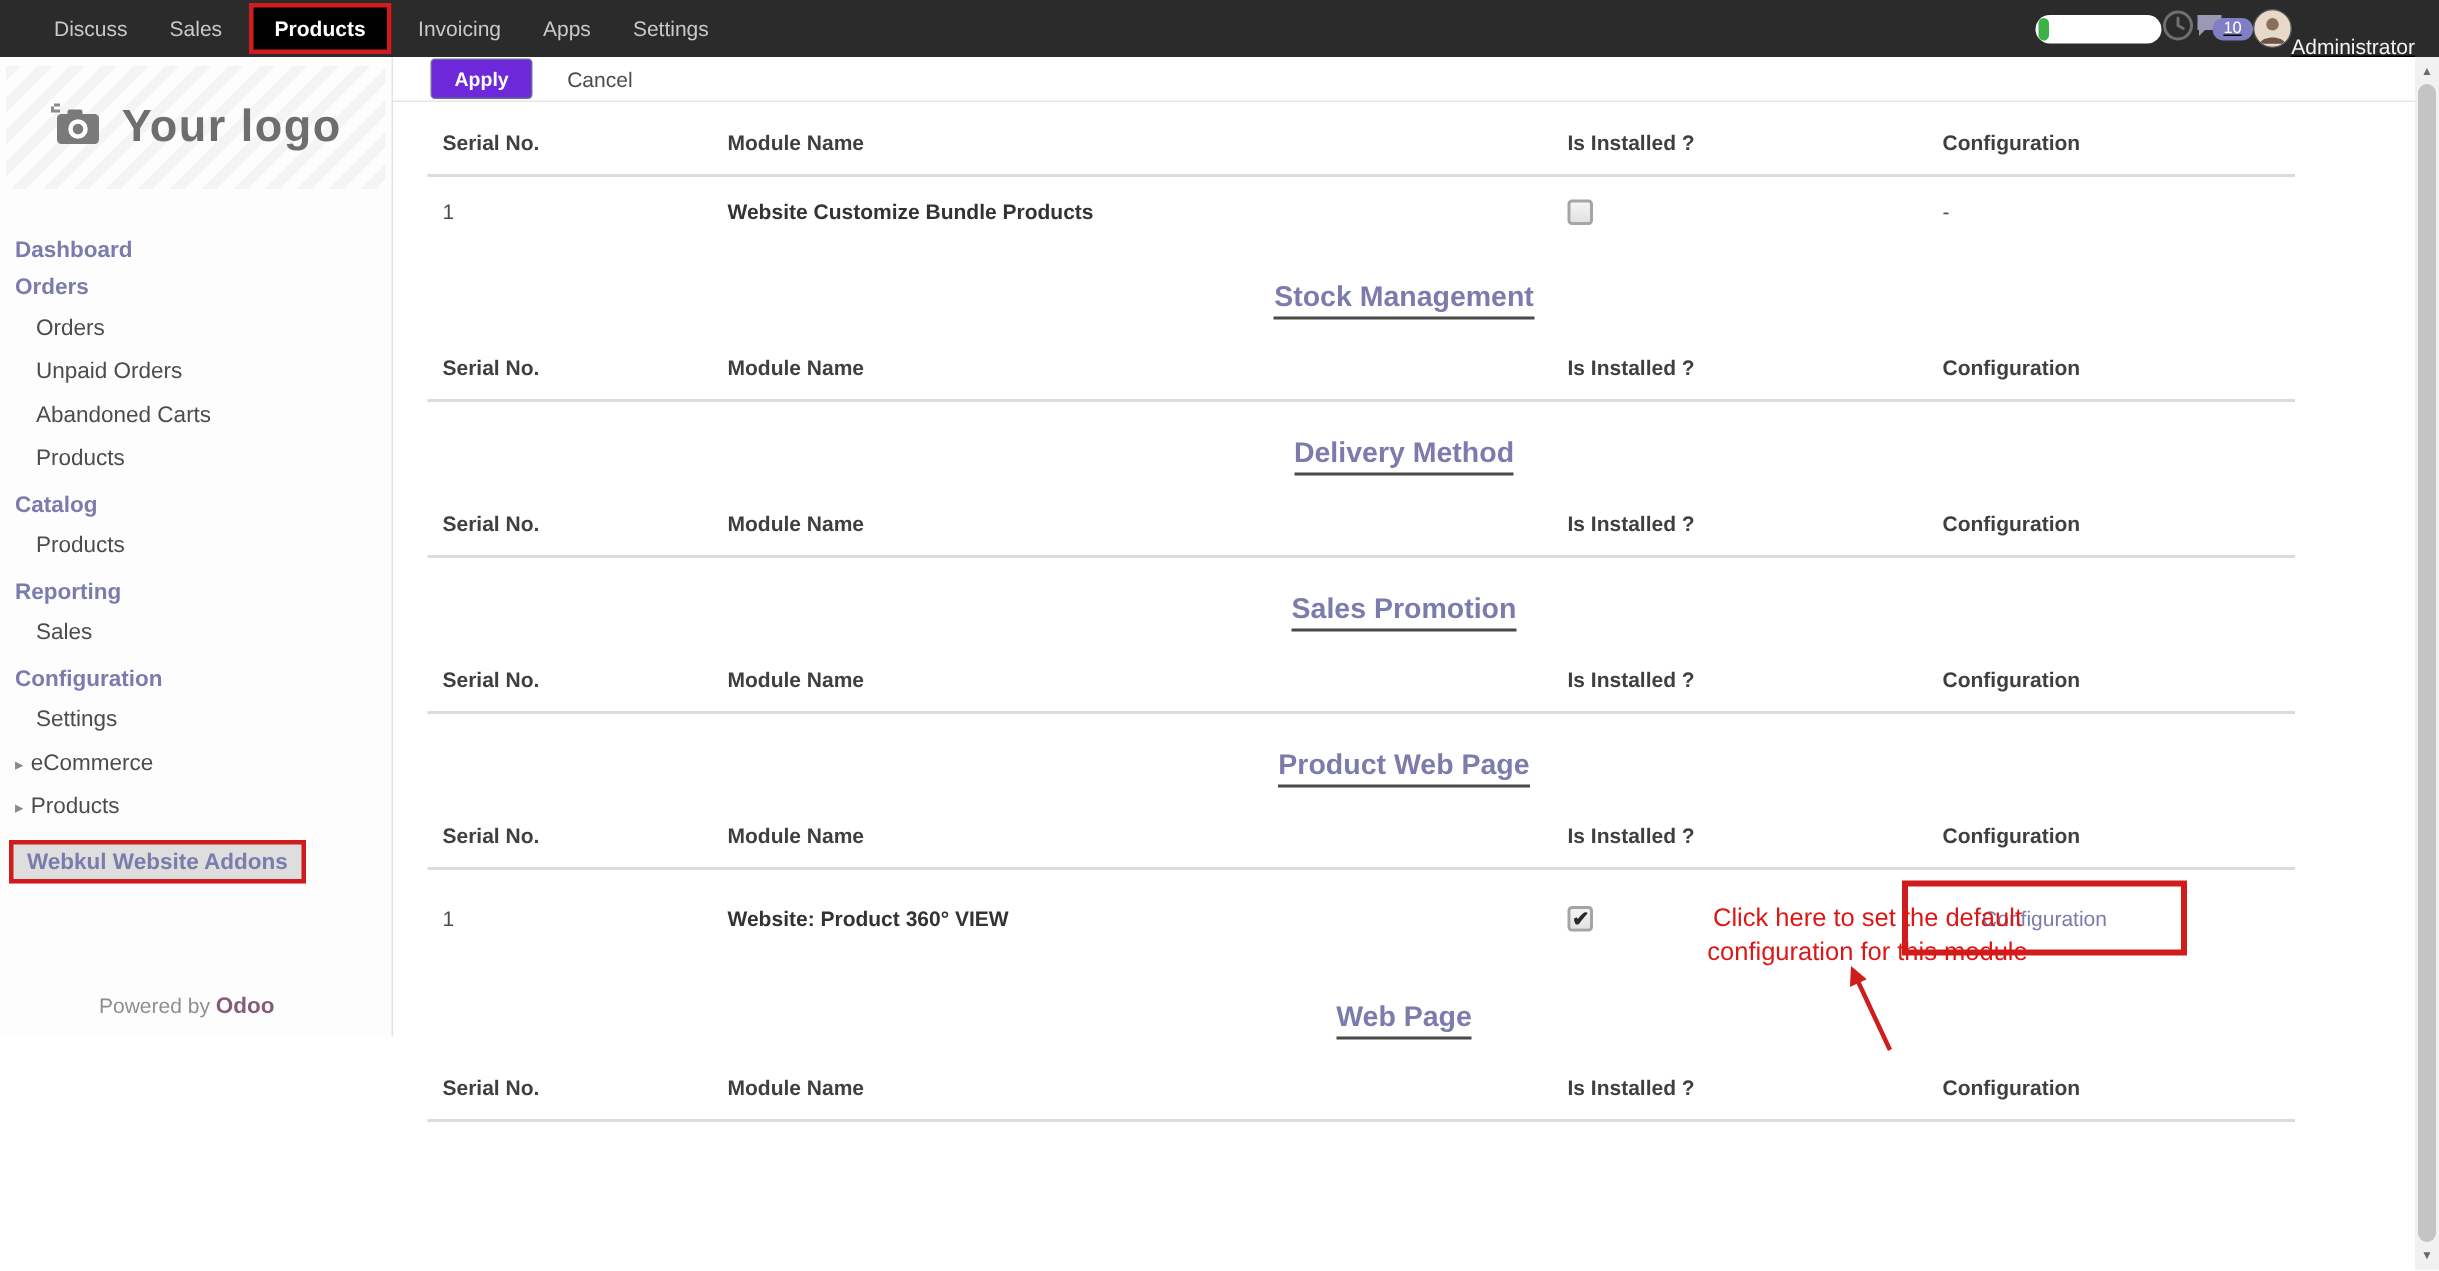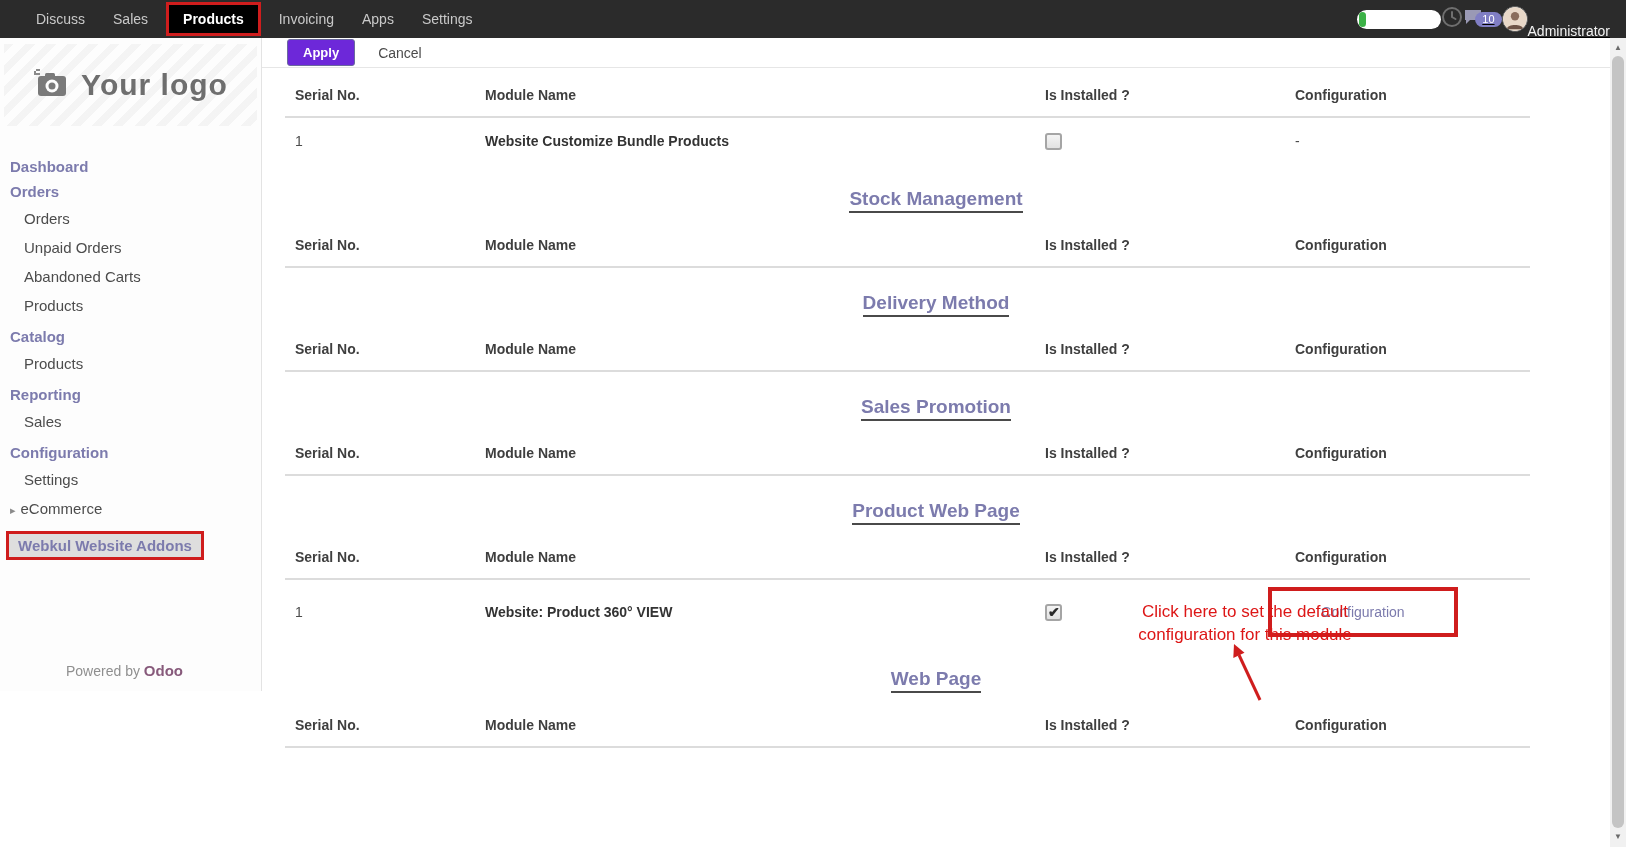--- a/index.html
+++ b/index.html
@@ -146,20 +146,21 @@
       <div class="nav-item">Unpaid Orders</div>
       <div class="nav-item">Abandoned Carts</div>
       <div class="nav-item">Products</div>
       <div class="nav-heading">Catalog</div>
       <div class="nav-item">Products</div>
       <div class="nav-heading">Reporting</div>
       <div class="nav-item">Sales</div>
       <div class="nav-heading">Configuration</div>
       <div class="nav-item">Settings</div>
       <div class="nav-item"><span class="caret">▸</span><span>eCommerce</span></div>
+      <div class="nav-item"><span class="caret">▸</span><span>Products</span></div>
       <div class="nav-special">Webkul Website Addons</div>
     </nav>
     <div class="powered">
       <span>Powered by</span>
       <b>Odoo</b>
     </div>
   </aside>
 
   <main class="content">
     <div class="toolbar">

